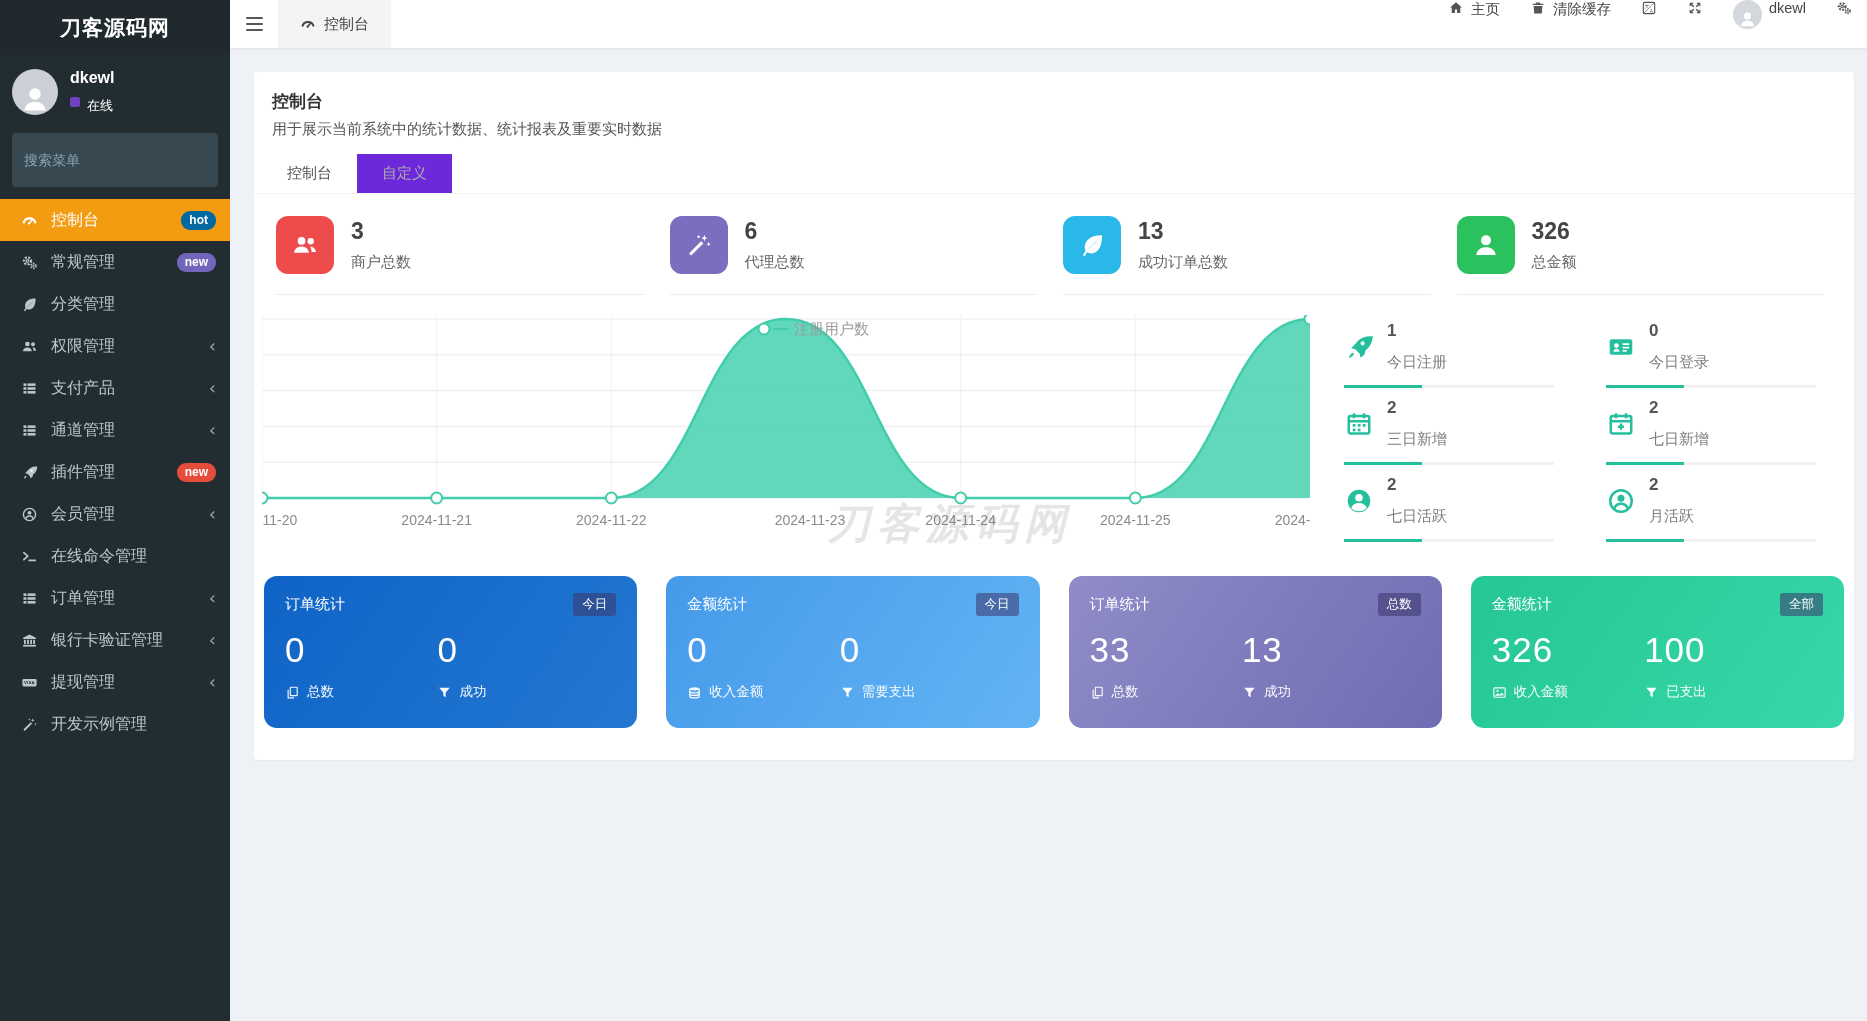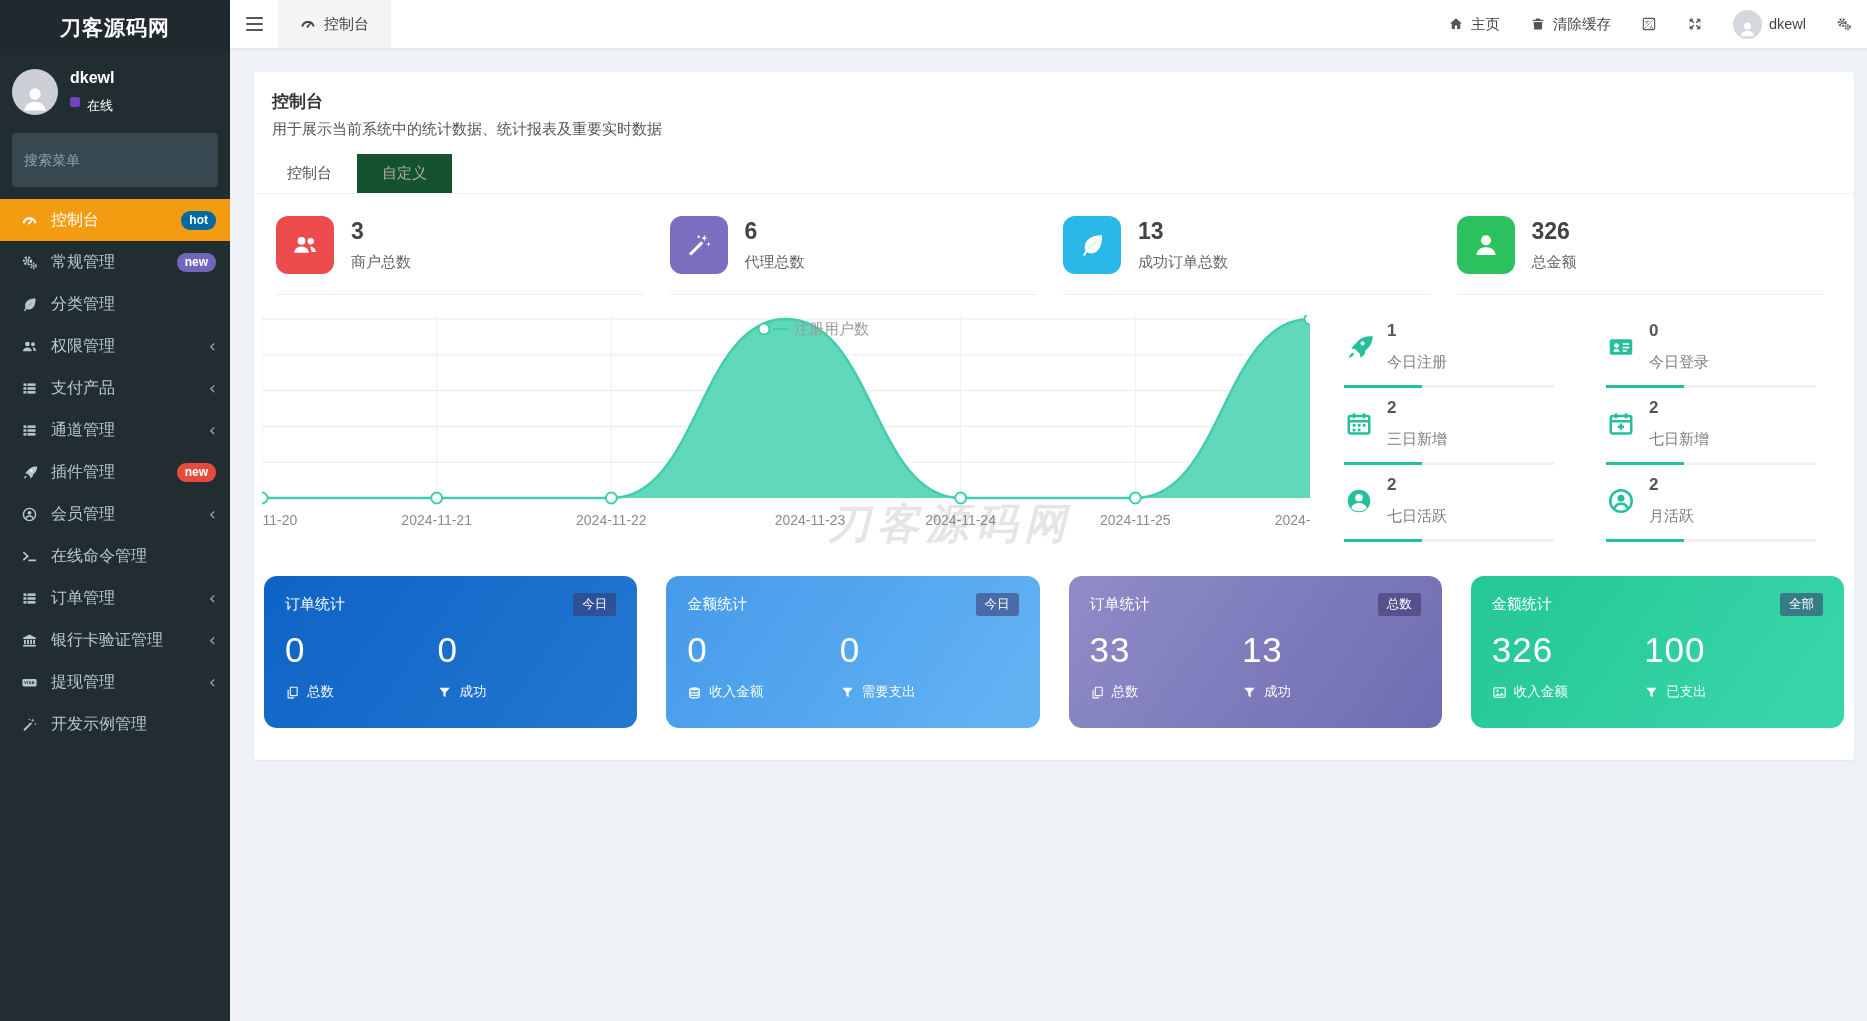--- a/index.html
+++ b/index.html
@@ -32,34 +32,34 @@
   .mbadge { margin-left:auto; color:#fff; font-size:12px; font-weight:bold; padding:2.5px 8px; border-radius:9px; }
 
   
   .main { flex:1; display:flex; flex-direction:column; position:relative; }
   .topbar { height:48px; background:#fff; display:flex; align-items:stretch; box-shadow:0 1px 3px rgba(0,0,0,0.08); position:relative; z-index:5; }
   .hamb { width:48px; display:flex; flex-direction:column; justify-content:center; align-items:center; gap:3.5px; cursor:pointer; }
   .hamb i { width:17px; height:2.5px; background:#565656; border-radius:1px; }
   .toptab { background:#f4f4f4; display:flex; align-items:center; padding:0 22px; color:#444; font-size:15px; gap:8px; cursor:pointer; }
   .toptab svg { width:16px; height:16px; color:#444; }
   .topright { margin-left:auto; display:flex; align-items:stretch; }
-  .titem { display:flex; align-items:center; gap:7px; padding:0 15px; color:#454545; font-size:14.5px; cursor:pointer; }
+  .titem { display:flex; align-items:flex-start; gap:7px; padding:0 15px; color:#454545; font-size:14.5px; cursor:pointer; }
   .titem svg { width:16px; height:16px; color:#555; }
   .avatar-sm { width:29px; height:29px; border-radius:50%; background:#d4d7db; display:flex; align-items:flex-end; justify-content:center; overflow:hidden; }
   .avatar-sm svg { width:21px; height:21px; }
 
   .content { flex:1; position:relative; }
   .panel { background:#fff; margin:24px 13px 0 24px; border-radius:3px; box-shadow:0 1px 2px rgba(0,0,0,0.05); padding-bottom:32px; position:relative; }
   .phead { padding:18px 18px 0; }
   .ptitle { font-size:17px; font-weight:bold; color:#333; }
   .psub { font-size:15px; color:#555; margin-top:7px; }
   .ptabs { display:flex; margin-top:15px; padding:0 8px; border-bottom:1px solid #f3f3f3; }
   .ptab { padding:10px 25px; font-size:15px; cursor:pointer; }
   .ptab.on { background:#fff; color:#555; }
-  .ptab.off { background:#14532d; color:#ababab; }
+  .ptab.off { background:#6d28d9; color:#ababab; }
   .pbody { padding:22px 8px 0; }
 
   
   .statrow { display:flex; padding:0 14px; }
   .stat { flex:1; display:flex; gap:17px; padding-bottom:20px; border-bottom:1px solid #ededed; margin-right:26px; }
   .stat:last-child { margin-right:8px; }
   .sicon { width:58px; height:58px; border-radius:12px; display:flex; align-items:center; justify-content:center; color:#fff; }
   .sicon svg { width:28px; height:28px; }
   .snum { font-size:23px; font-weight:bold; color:#444; margin-top:2px; }
   .slab { font-size:15px; color:#666; margin-top:8px; }

